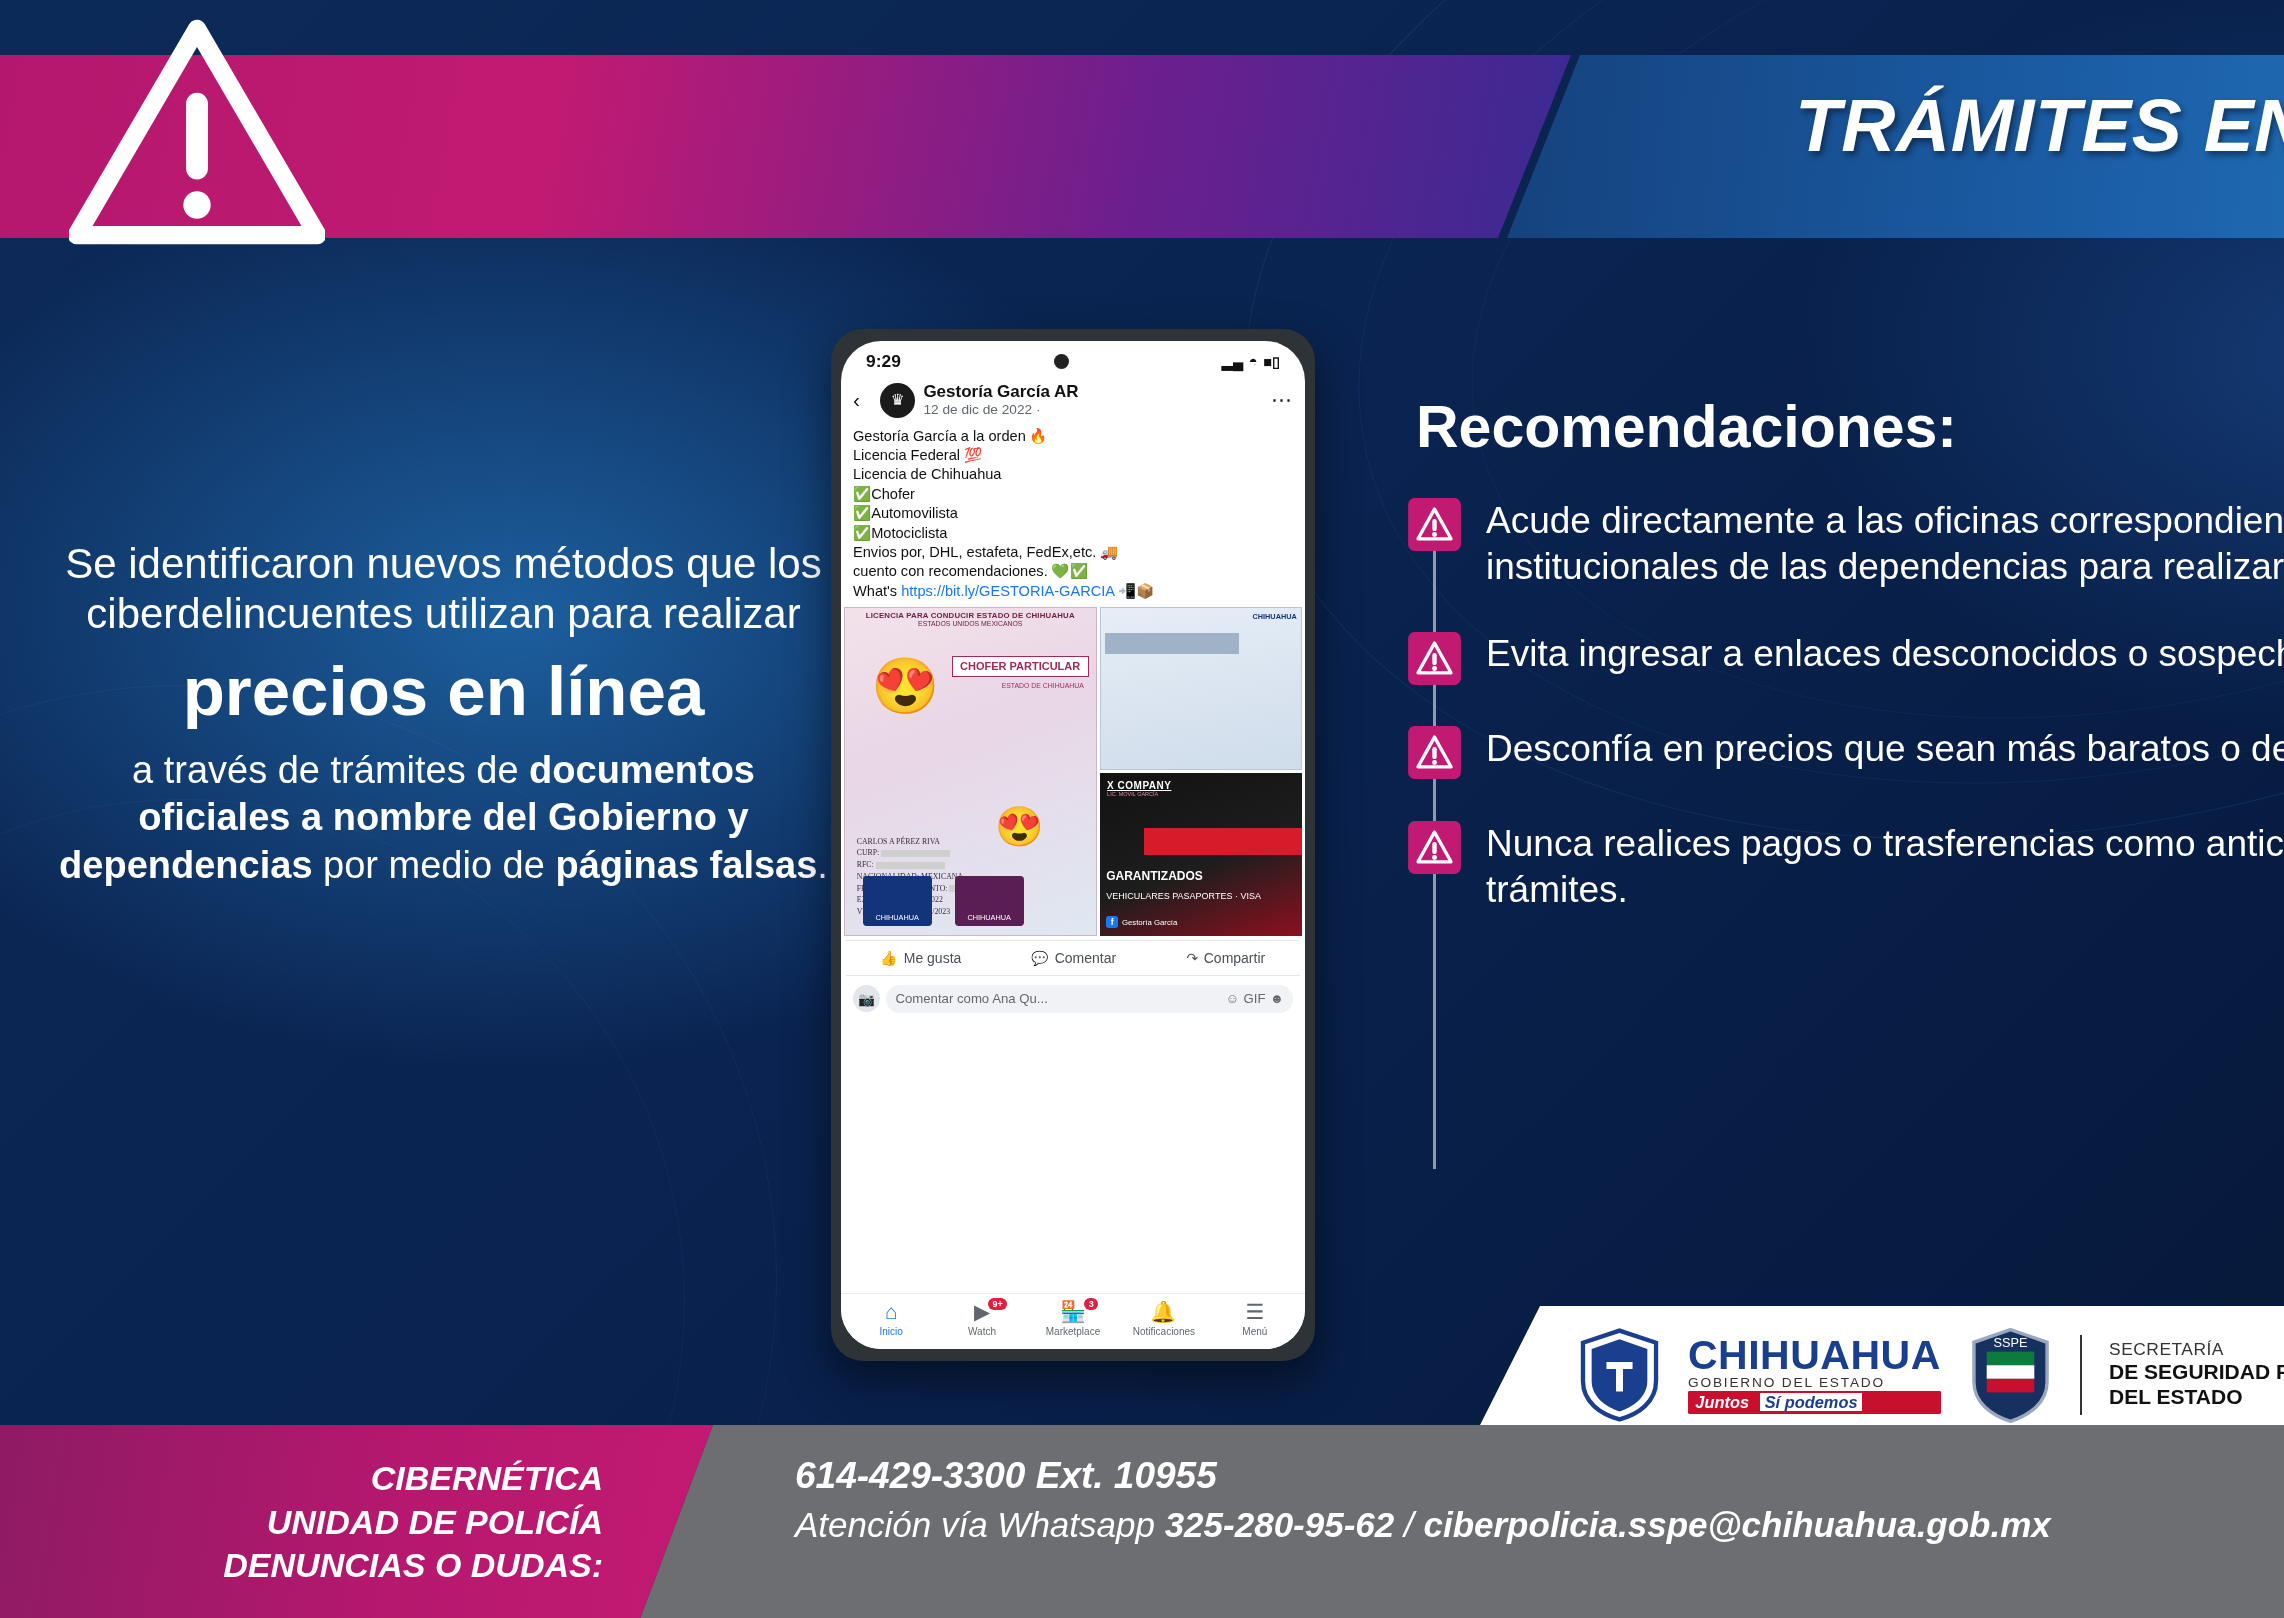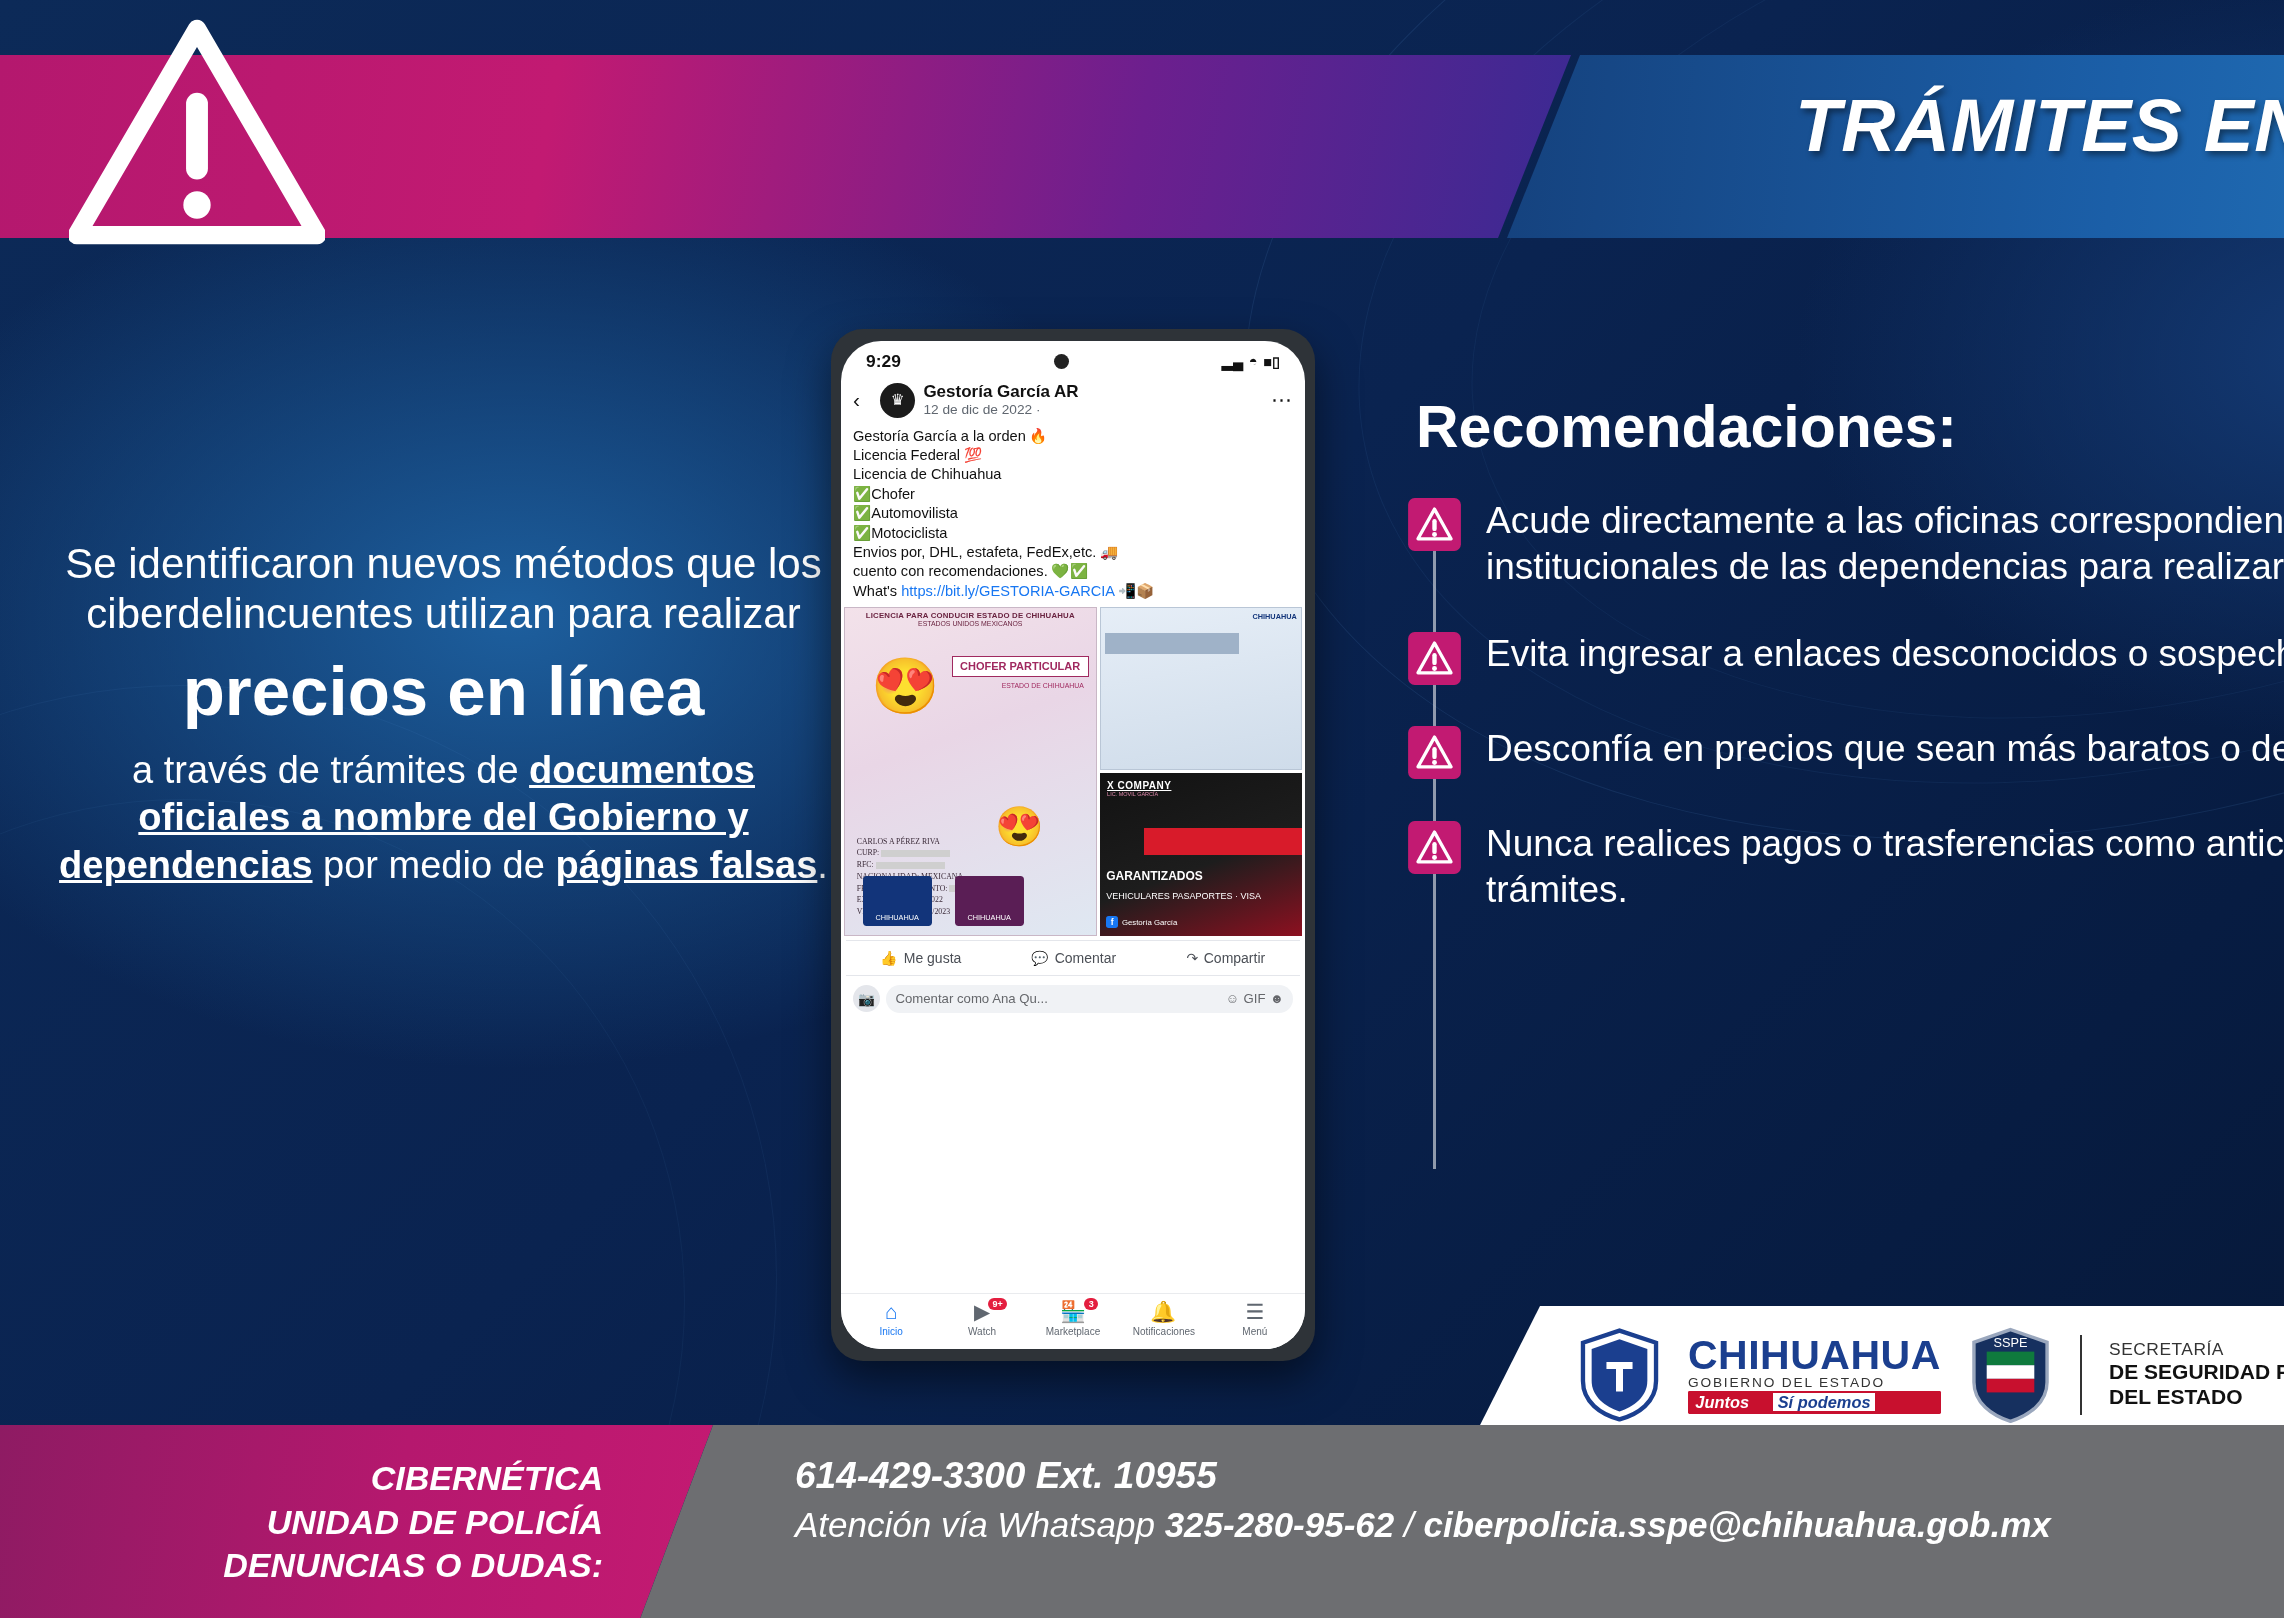--- a/index.html
+++ b/index.html
@@ -66,21 +66,21 @@
   }
 
   
   .left-block {
     position: absolute; left: 55px; top: 539px;
     width: 777px; text-align: center; color: #ffffff;
   }
   .lb-1 { font-size: 42px; line-height: 1.18; font-weight: 400; }
   .lb-big { font-size: 69px; font-weight: bold; line-height: 1.2; margin: 12.8px 0 13.7px; }
   .lb-2 { font-size: 38px; line-height: 1.24; font-weight: 400; }
-  .lb-2 b { font-weight: bold; text-decoration: underline; }
+  .lb-2 b { font-weight: bold; }
 
   
   .phone {
     position: absolute; left: 831px; top: 329px;
     width: 484px; height: 1032px;
     background: #2e3338;
     border-radius: 32px;
     box-shadow: 0 18px 41px rgba(0,0,0,0.5);
     padding: 12px 10px;
   }
@@ -240,21 +240,21 @@
   .logos { display:flex; align-items:center; gap: 25px; }
   .chih-shield {
     width: 87px; height: 96px; position: relative;
   }
   .chih-text { line-height: 1; }
   .chih-big { font-size: 41px; font-weight: bold; color: #1b3f8f; letter-spacing: 0.5px; }
   .chih-sm { font-size: 13.7px; color: #333; letter-spacing: 1.8px; }
   .chih-bar {
     margin-top: 1px; display:flex; align-items:center; background:#c8102e;
     color:#fff; font-size: 16.4px; font-weight:bold; font-style:italic;
-    padding: 2.7px 7.3px; gap: 24px; border-radius: 1.4px;
+    padding: 2.7px 7.3px; gap: 11px; border-radius: 1.4px;
   }
   .chih-bar .juntos { color:#fff; }
   .chih-bar .podemos { background:#fff; color:#1b3f8f; padding: 0.9px 4.6px; }
   .sspe-logo { width: 85px; height: 98px; position: relative; }
   .vsep { width: 2.3px; height: 80px; background:#333; }
   .sec-text { line-height: 1.18; }
   .sec-1 { font-size: 17.4px; color: #333; letter-spacing: 0.5px;}
   .sec-2 { font-size: 21px; font-weight: bold; color: #111; }
   .sec-3 { font-size: 21px; font-weight: bold; color: #111; }
 

